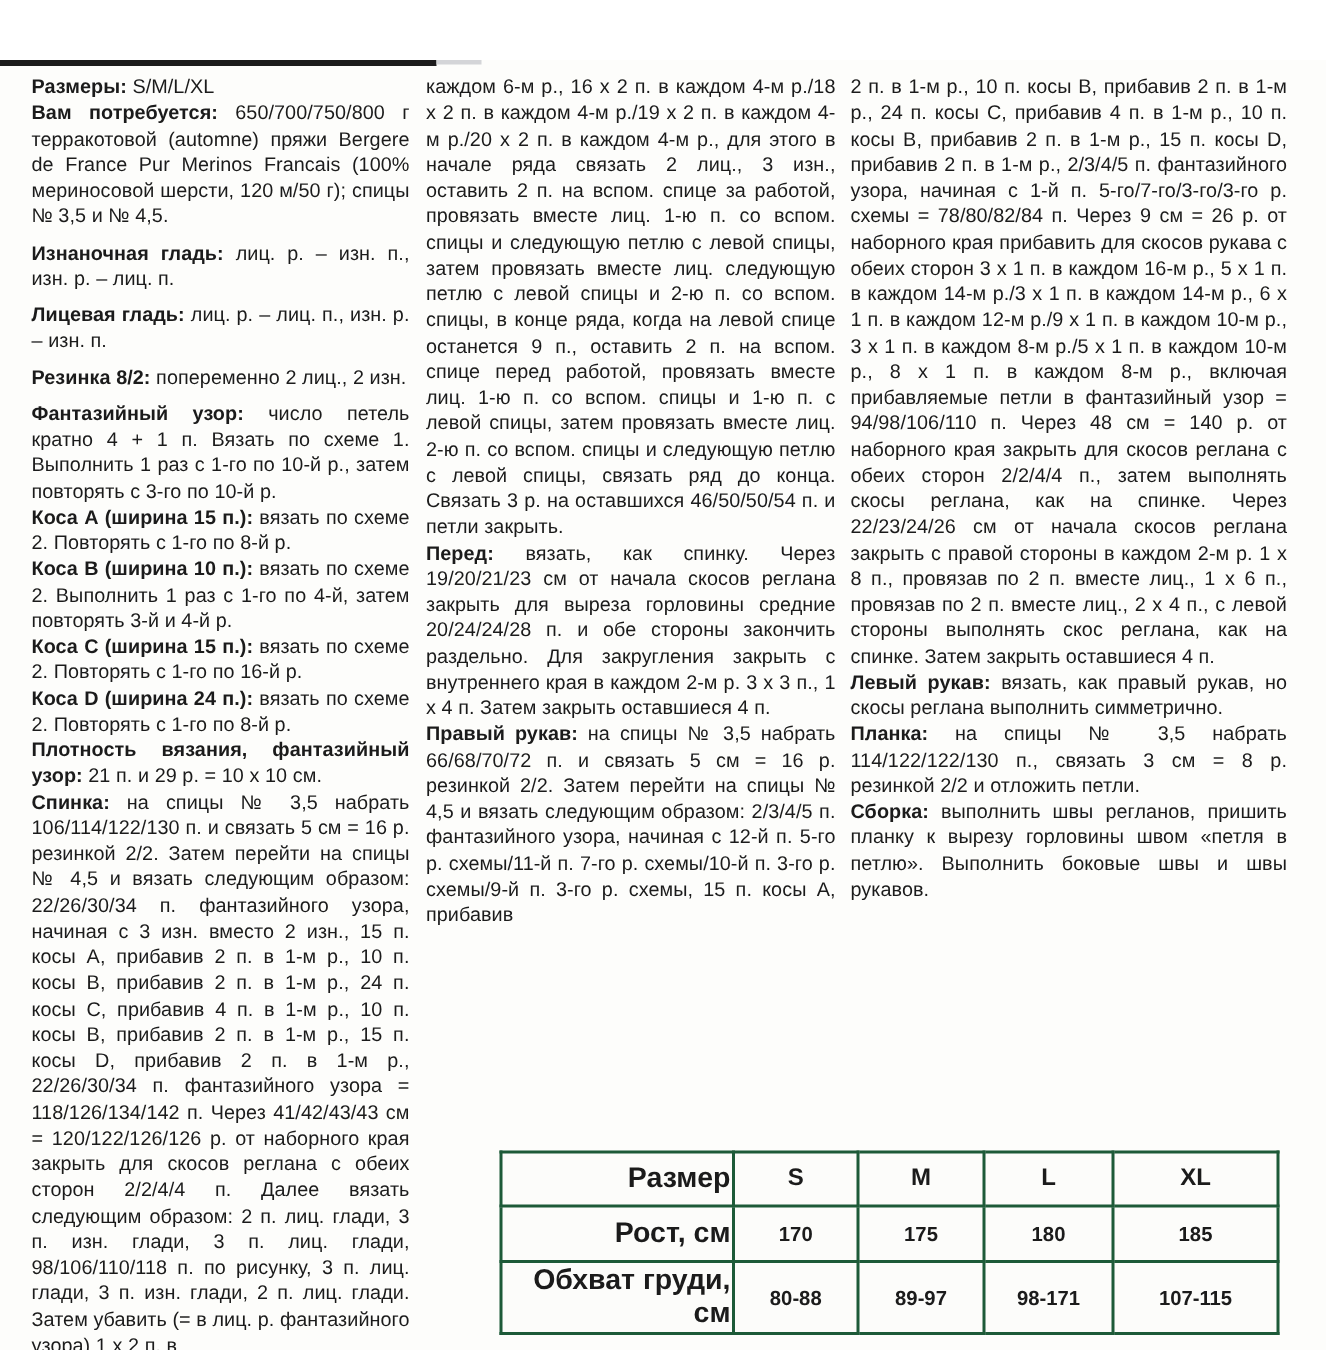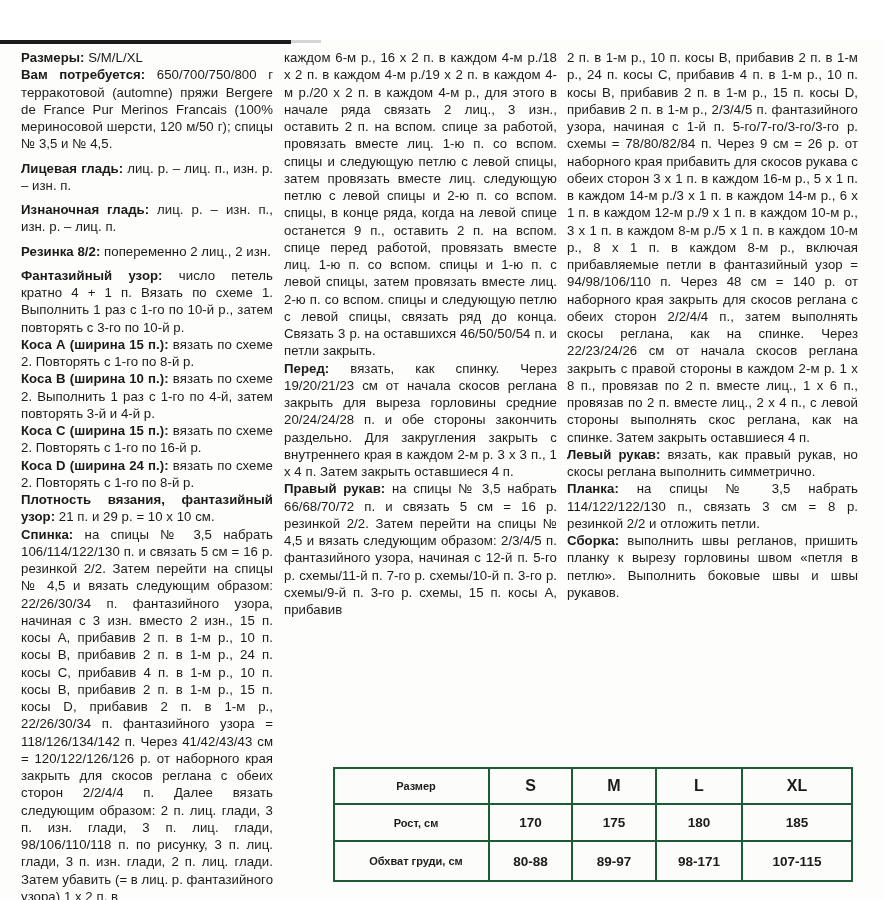--- a/index.html
+++ b/index.html
@@ -26,21 +26,21 @@
   .size-table{
     position:absolute;left:333px;top:727px;width:518px;
     border-collapse:collapse;table-layout:fixed;background:#fcfcfa;
   }
   .size-table th,.size-table td{border:2px solid var(--green);}
   .size-table th.title{
     background:var(--green);color:#fff;font-size:20px;font-weight:bold;
     letter-spacing:2px;height:33px;text-align:center;vertical-align:middle;
   }
   .size-table .lbl{
-    text-align:center;padding-left:10px;font-weight:bold;font-size:11px;height:32px;
+    text-align:right;padding-left:10px;font-weight:bold;font-size:19px;height:32px;
   }
   .size-table .size{text-align:center;font-weight:bold;font-size:16px;}
   .size-table .val{text-align:center;font-weight:bold;font-size:13.5px;}
   .size-table tr.r1 td, .size-table tr.r1 th{height:33px;}
   .size-table tr.r2 td, .size-table tr.r2 th{height:36px;}
   
   .table-shadow{
     position:absolute;top:860px;left:331px;width:553px;height:2px;
     background:linear-gradient(to right,#c6c7ca,#9b9c9f 90%,#3f3f42);
   }
@@ -50,22 +50,22 @@
 </head>
 <body>
 
 <div class="page">
   <div class="bar-dark"></div>
   <div class="bar-gray"></div>
 
   <div class="col col1">
       <p class="para"><b>Размеры:</b> S/M/L/XL</p>
       <p class="para"><b>Вам потребуется:</b> 650/700/750/800 г терракотовой (automne) пряжи Bergere de France Pur Merinos Francais (100% мериносовой шерсти, 120 м/50 г); спицы № 3,5 и № 4,5.</p>
+      <p class="para gap"><b>Изнаночная гладь:</b> лиц. р. – изн. п., изн. р. – лиц. п.</p>
       <p class="para gap"><b>Лицевая гладь:</b> лиц. р. – лиц. п., изн. р. – изн. п.</p>
-      <p class="para gap"><b>Изнаночная гладь:</b> лиц. р. – изн. п., изн. р. – лиц. п.</p>
       <p class="para gap"><b>Резинка 8/2:</b> попеременно 2 лиц., 2 изн.</p>
       <p class="para gap"><b>Фантазийный узор:</b> число петель кратно 4 + 1 п. Вязать по схеме 1. Выполнить 1 раз с 1-го по 10-й р., затем повторять с 3-го по 10-й р.</p>
       <p class="para"><b>Коса А (ширина 15 п.):</b> вязать по схеме 2. Повторять с 1-го по 8-й р.</p>
       <p class="para"><b>Коса В (ширина 10 п.):</b> вязать по схеме 2. Выполнить 1 раз с 1-го по 4-й, затем повторять 3-й и 4-й р.</p>
       <p class="para"><b>Коса С (ширина 15 п.):</b> вязать по схеме 2. Повторять с 1-го по 16-й р.</p>
       <p class="para"><b>Коса D (ширина 24 п.):</b> вязать по схеме 2. Повторять с 1-го по 8-й р.</p>
       <p class="para"><b>Плотность вязания, фантазийный узор:</b> 21 п. и 29 р. = 10 х 10 см.</p>
       <p class="para"><b>Спинка:</b> на спицы № 3,5 набрать 106/114/122/130 п. и связать 5 см = 16 р. резинкой 2/2. Затем перейти на спицы № 4,5 и вязать следующим образом: 22/26/30/34 п. фантазийного узора, начиная с 3 изн. вместо 2 изн., 15 п. косы А, прибавив 2 п. в 1-м р., 10 п. косы В, прибавив 2 п. в 1-м р., 24 п. косы С, прибавив 4 п. в 1-м р., 10 п. косы В, прибавив 2 п. в 1-м р., 15 п. косы D, прибавив 2 п. в 1-м р., 22/26/30/34 п. фантазийного узора = 118/126/134/142 п. Через 41/42/43/43 см = 120/122/126/126 р. от наборного края закрыть для скосов реглана с обеих сторон 2/2/4/4 п. Далее вязать следующим образом: 2 п. лиц. глади, 3 п. изн. глади, 3 п. лиц. глади, 98/106/110/118 п. по рисунку, 3 п. лиц. глади, 3 п. изн. глади, 2 п. лиц. глади. Затем убавить (= в лиц. р. фантазийного узора) 1 х 2 п. в</p>
     </div>
   <div class="col col2">

